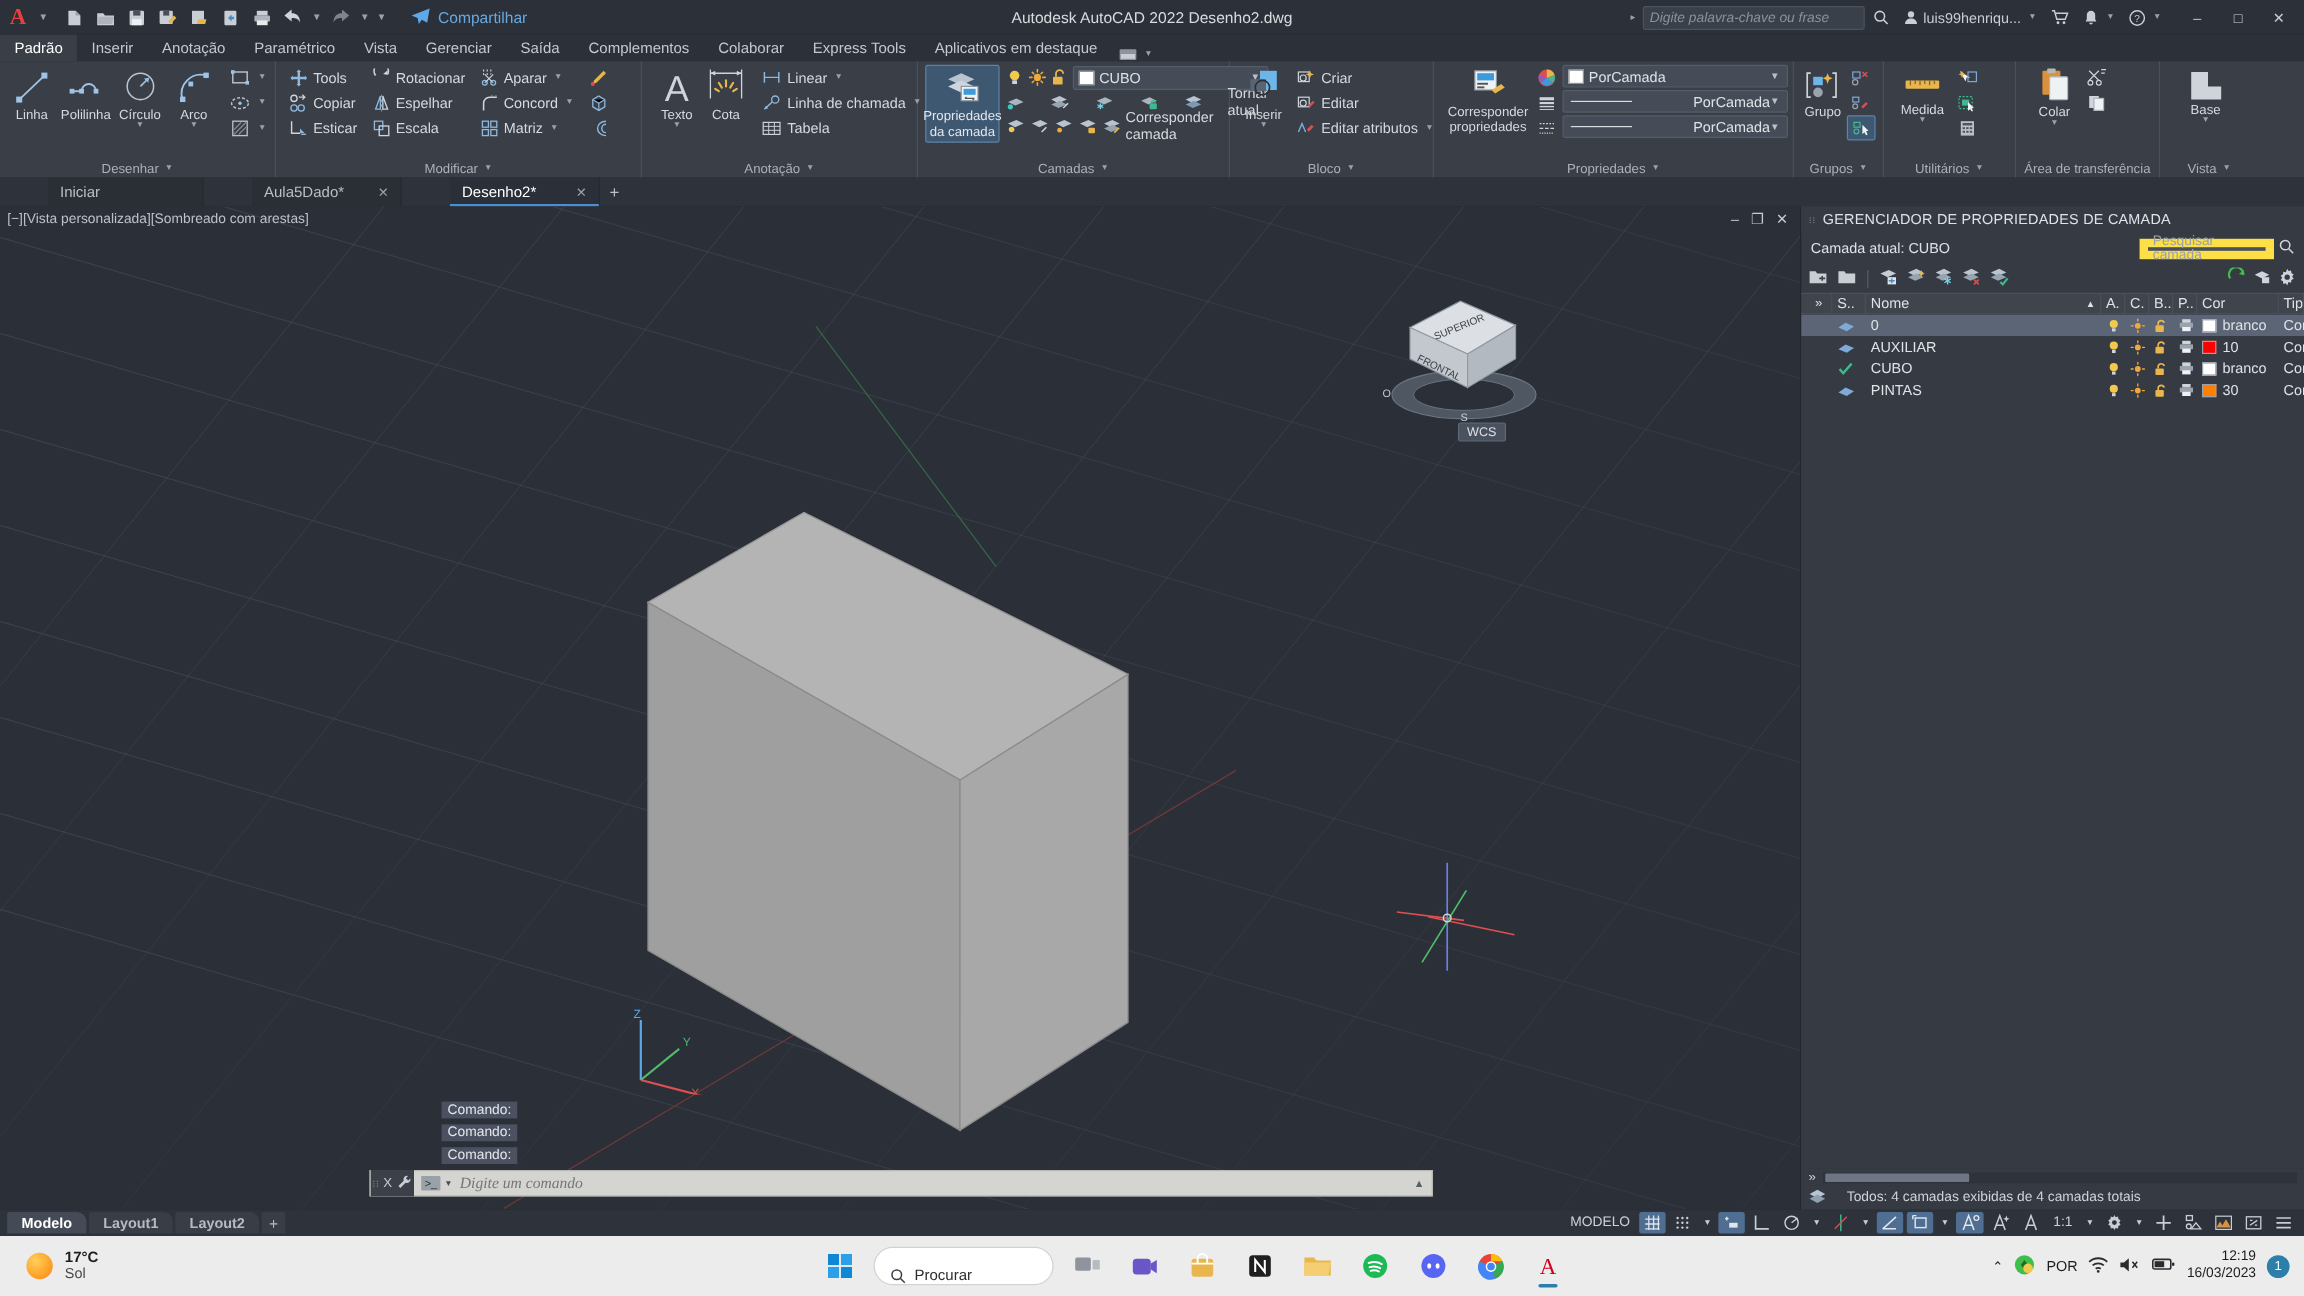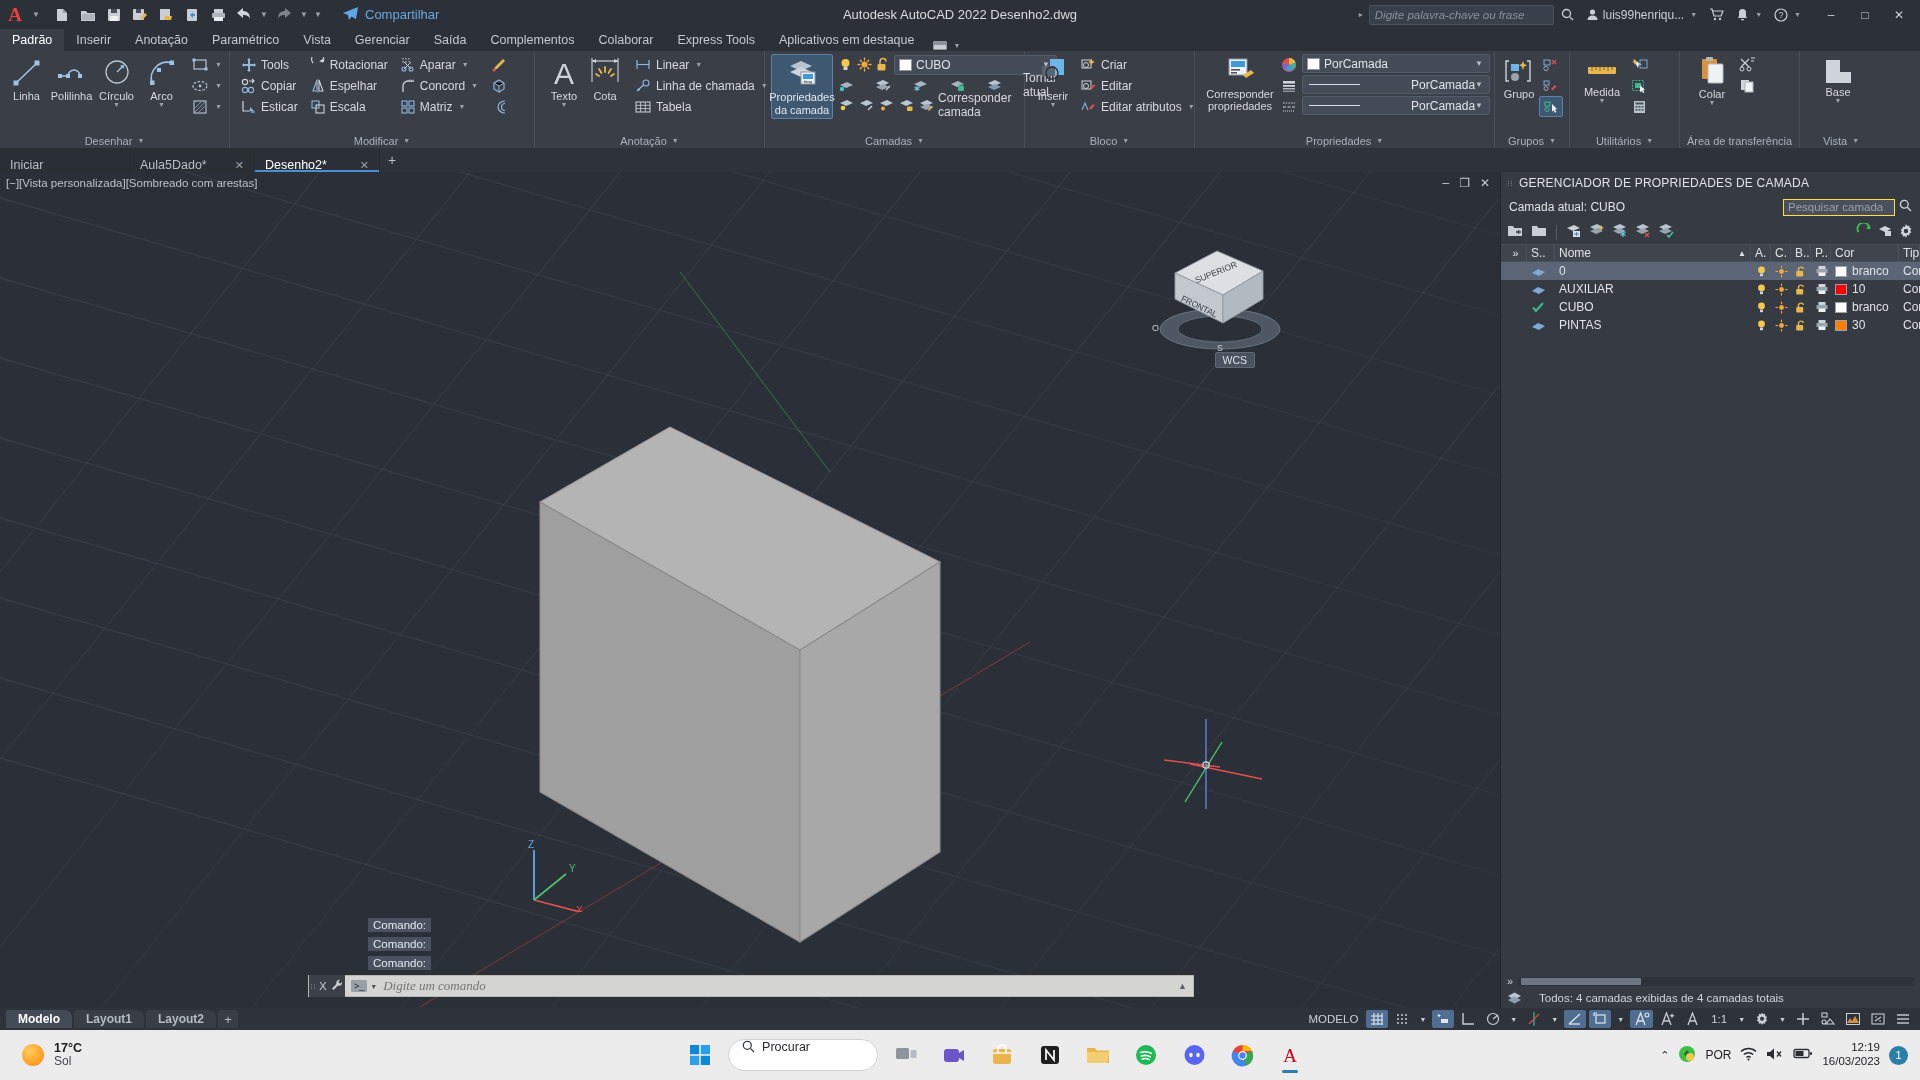--- a/index.html
+++ b/index.html
@@ -114,23 +114,23 @@
   .ltline::before{
     content:"";position:absolute;left:4px;width:48%;height:1px;background:#d8dce1;
   }
 
   
   .filetabs{
     position:absolute;left:0;top:148px;width:1920px;height:24px;
     background:#2e323a;display:flex;align-items:flex-end;
   }
   .ftab{
-    height:24px;min-width:105px;padding:0 10px;display:flex;align-items:flex-end;
+    height:24px;min-width:105px;padding:0 10px;display:flex;align-items:center;
     gap:8px;font-size:12.5px;color:#b9bfc7;border-right:1px solid #262a31;
-    background:#2a2e35;cursor:default;position:relative;
+    background:#2a2e35;cursor:default;position:relative;margin-left:40px;
   }
   .ftab.active{background:#2b3038;color:#ffffff}
   .ftab.active::after{
     content:"";position:absolute;left:0;right:0;bottom:0;height:2px;background:#4b8fd0;
   }
   .ftab .x{font-size:11px;color:#9aa1aa;margin-left:auto}
   .ftab-plus{width:24px;height:24px;display:flex;align-items:center;justify-content:center;
     color:#b9bfc7;font-size:14px}
 
   
@@ -195,21 +195,21 @@
   }
   .grip-dots{
     width:4px;height:13px;display:grid;grid-template-columns:1fr 1fr;gap:1px;align-content:center;
   }
   .grip-dots i{width:1px;height:1px;background:#8d949c;border-radius:50%}
   .pal-sub{
     height:26px;display:flex;align-items:center;padding:0 8px;font-size:12px;color:#dfe3e8;
   }
   .pal-search{
     margin-left:auto;display:flex;align-items:center;height:17px;width:112px;
-    background:#4a505b;border:1px solid #fde047;padding:0 4px;color:#9aa1aa;font-size:11.5px;
+    background:#4a505b;border:7px solid #fde047;padding:0 4px;color:#9aa1aa;font-size:11.5px;
   }
   .pal-toolbar{
     height:24px;display:flex;align-items:center;gap:5px;padding:0 6px;
   }
   .pal-toolbar .sep{width:1px;height:15px;background:#555d68;margin:0 3px}
   .pal-toolbar .sp{margin-left:auto}
   .tbl-head{
     height:18px;display:flex;align-items:center;background:#3f444d;
     border-top:1px solid #4a505b;border-bottom:1px solid #4a505b;
     font-size:12px;color:#dfe3e8;
@@ -263,21 +263,21 @@
   .weather{display:flex;align-items:center;gap:10px;padding-left:22px;width:330px}
   .wsun{width:22px;height:22px;border-radius:50%;
     background:radial-gradient(circle at 35% 32%,#ffcf5c 0%,#ffa62b 55%,#f58220 100%)}
   .wtxt{display:flex;flex-direction:column;line-height:1.15;color:#1d1d1f}
   .wtemp{font-size:12.5px;font-weight:bold}
   .wcond{font-size:12px;color:#45474b}
   .tb-center{flex:1;display:flex;align-items:center;justify-content:center;gap:8px}
   .tb-app{width:40px;height:40px;display:flex;align-items:center;justify-content:center;
     border-radius:4px;position:relative}
   .tb-search{
-    display:flex;align-items:flex-start;gap:7px;height:32px;width:150px;
+    display:flex;align-items:flex-end;gap:7px;height:32px;width:150px;
     background:#ffffff;border:1px solid #d2d2d6;border-radius:18px;padding:0 13px;
     color:#2a2c30;font-size:12.5px;
   }
   .tb-right{display:flex;align-items:center;gap:9px;padding-right:12px;color:#1d1d1f}
   .tray-clock{display:flex;flex-direction:column;align-items:flex-end;line-height:1.2;font-size:11.5px}
   .notif-badge{
     width:19px;height:19px;border-radius:50%;background:#2b7fa8;color:#fff;
     display:flex;align-items:center;justify-content:center;font-size:11px;
   }
   .underline-active{

